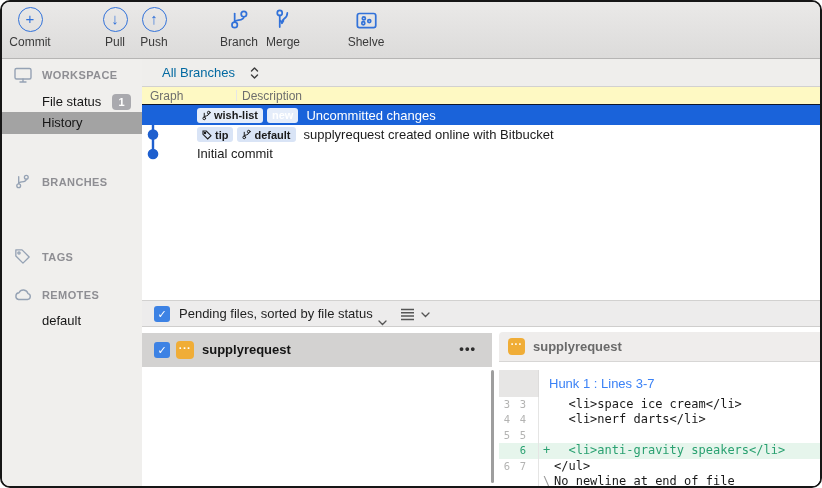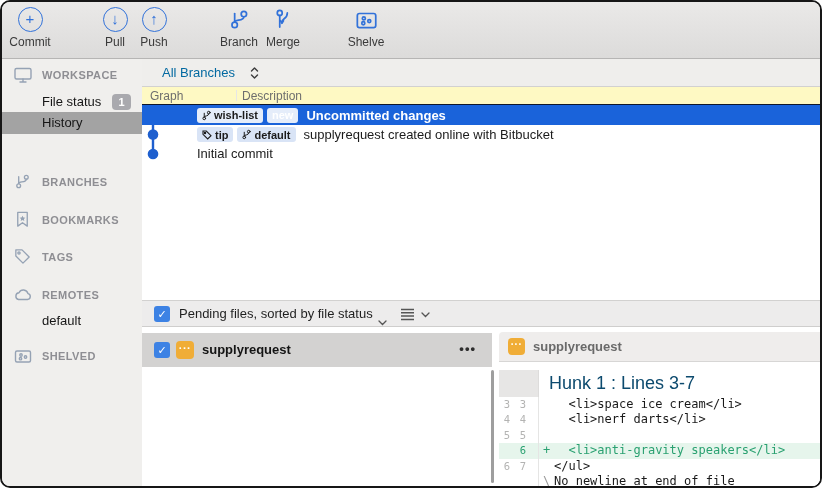--- a/index.html
+++ b/index.html
@@ -53,21 +53,21 @@
           padding-left:55px; font-size:13px; color:#1b1b1b; }
   .crow.r0 { top:0; height:20px; background:#1a63da; color:#fff; }
   .crow.r1 { top:20px; } .crow.r2 { top:39px; }
   .badge { display:inline-flex; align-items:center; gap:3px; height:15px; padding:0 5px;
            border-radius:3px; background:#d9e4f6; color:#1b1b1b; font-size:11px;
            font-weight:600; margin-right:4px; white-space:nowrap; }
   .crow.r0 .badge { background:#e5edfa; }
   .badge.gray { background:#96969a; color:#fff; }
   .badge svg { stroke:currentColor; fill:none; stroke-width:1.1; stroke-linecap:round; }
   .msg { margin-left:4px; white-space:nowrap; }
-  .crow.r0 .msg { font-weight:bold; }
+  .crow.r0 .msg { font-weight:normal; }
   .graph-svg { position:absolute; left:0; top:0; }
 
   .pending-bar { position:absolute; top:241px; left:0; right:0; height:27px; background:#edecec;
                  border-top:1px solid #d2d1d0; border-bottom:1px solid #cfcecd; }
   .checkbox { position:absolute; width:16px; height:16px; background:#3d82e4; border-radius:3px;
               color:#fff; font-size:11px; line-height:16px; text-align:center; }
   .pending-bar .checkbox { left:12px; top:5px; }
   .pending-label { position:absolute; left:37px; line-height:26px; font-size:13px; color:#1f1f1f; }
   .pending-chev { position:absolute; left:236px; top:11px; color:#555; }
   .view-menu { position:absolute; left:258px; top:0; height:27px; display:flex;
@@ -89,21 +89,21 @@
 
   .diff-panel { position:absolute; top:268px; left:357px; right:0; bottom:0; background:#fff; }
   .diff-header { position:absolute; top:5px; left:0; right:0; height:30px; background:#efedec;
                  border-bottom:1px solid #d7d6d5; border-top-left-radius:4px; }
   .diff-header .status-icon { left:9px; top:6px; width:17px; height:17px; line-height:14px; font-size:10px; }
   .diff-header .dtitle { position:absolute; left:34px; line-height:29px; font-size:13px;
                          font-weight:bold; color:#6a6a6a; }
   .hunk-header { position:absolute; top:43px; left:0; right:0; height:27px; }
   .hh-gutter { position:absolute; left:0; top:0; bottom:0; width:40px; background:#e7e6e5;
                border-right:1px solid #dddcdb; }
-  .hh-label { position:absolute; left:50px; line-height:27px; font-size:18px; color:#0c4a6e; }
+  .hh-label { position:absolute; left:50px; line-height:27px; font-size:13px; color:#3b82f6; }
   .diff-lines { position:absolute; top:70px; left:0; right:0; bottom:0;
                 font-family:"DejaVu Sans Mono",monospace; font-size:12px; }
   .dline { display:flex; height:15.4px; line-height:15.4px; }
   .ln { width:16px; text-align:center; color:#b3b3b2; font-size:10.5px; flex:none; }
   .gutpad { width:8px; border-right:1px solid #e5e5e4; flex:none; }
   .mark { width:15px; padding-left:4px; color:#2aa171; flex:none; }
   .code { white-space:pre; color:#191919; }
   .dline.added { background:#e6f5ec; }
   .dline.added .ln, .dline.added .code, .dline.added .mark { color:#2aa171; }
   .dline.nonl .mark { color:#9a9a9a; }
@@ -182,59 +182,39 @@
       <span class="sicon">
         <svg width="19" height="19" viewBox="0 0 20 20">
             <path d="M6 5 v7"></path>
             <circle cx="6" cy="14.5" r="2"></circle>
             <circle cx="14" cy="5.5" r="2"></circle>
             <path d="M14 7.5 C14 11.5 6 9.5 6 12"></path>
           </svg>
       </span>
       <span class="txt">BRANCHES</span>
     </div>
-    <div class="srow hdr" style="top:150px">
-      <span class="sicon">
-        <svg width="19" height="19" viewBox="0 0 20 20">
-            <path d="M5 2.5 h10 V17 l-5 -3.6 L5 17 Z"></path>
-            <path d="M10 6 l1 2 2 .2 -1.5 1.4 .4 2 -1.9 -1.1 -1.9 1.1 .4 -2 L7 8.2 9 8 Z" fill="currentColor" stroke="none"></path>
-          </svg>
-      </span>
-      <span class="txt">BOOKMARKS</span>
-    </div>
     <div class="srow hdr" style="top:187px">
       <span class="sicon">
         <svg width="19" height="19" viewBox="0 0 20 20">
             <path d="M3 3 h6.5 L17 10.5 10.5 17 3 9.5 Z"></path>
             <circle cx="6.3" cy="6.3" r="1.2"></circle>
           </svg>
       </span>
       <span class="txt">TAGS</span>
     </div>
     <div class="srow hdr" style="top:225px">
       <span class="sicon">
         <svg width="20" height="20" viewBox="0 0 20 20">
             <path d="M5.5 14.5 h9 a3 3 0 0 0 .5 -5.9 A4.8 4.8 0 0 0 6 7.8 A3.4 3.4 0 0 0 5.5 14.5 Z"></path>
           </svg>
       </span>
       <span class="txt">REMOTES</span>
     </div>
     <div class="srow" style="top:251px">
       <span class="txt">default</span>
-    </div>
-    <div class="srow hdr" style="top:286px">
-      <span class="sicon">
-        <svg width="20" height="20" viewBox="0 0 20 20">
-            <rect x="2.5" y="5" width="15" height="11" rx="1.5"></rect>
-            <circle cx="8" cy="9" r="1.2"></circle>
-            <circle cx="12.5" cy="11" r="1.2"></circle>
-            <circle cx="7.5" cy="12.7" r="1.2"></circle>
-          </svg>
-      </span>
-      <span class="txt">SHELVED</span>
     </div>
   </div>
 
   <div class="main">
 
     <div class="branch-bar">
       <span class="txt">All Branches</span>
       <span class="stepper">
         <svg width="11" height="16" viewBox="0 0 11 16" fill="none" stroke="#3c3c3c" stroke-width="1.4" stroke-linecap="round" stroke-linejoin="round">
           <path d="M2.5 6 L5.5 3 L8.5 6"></path>

